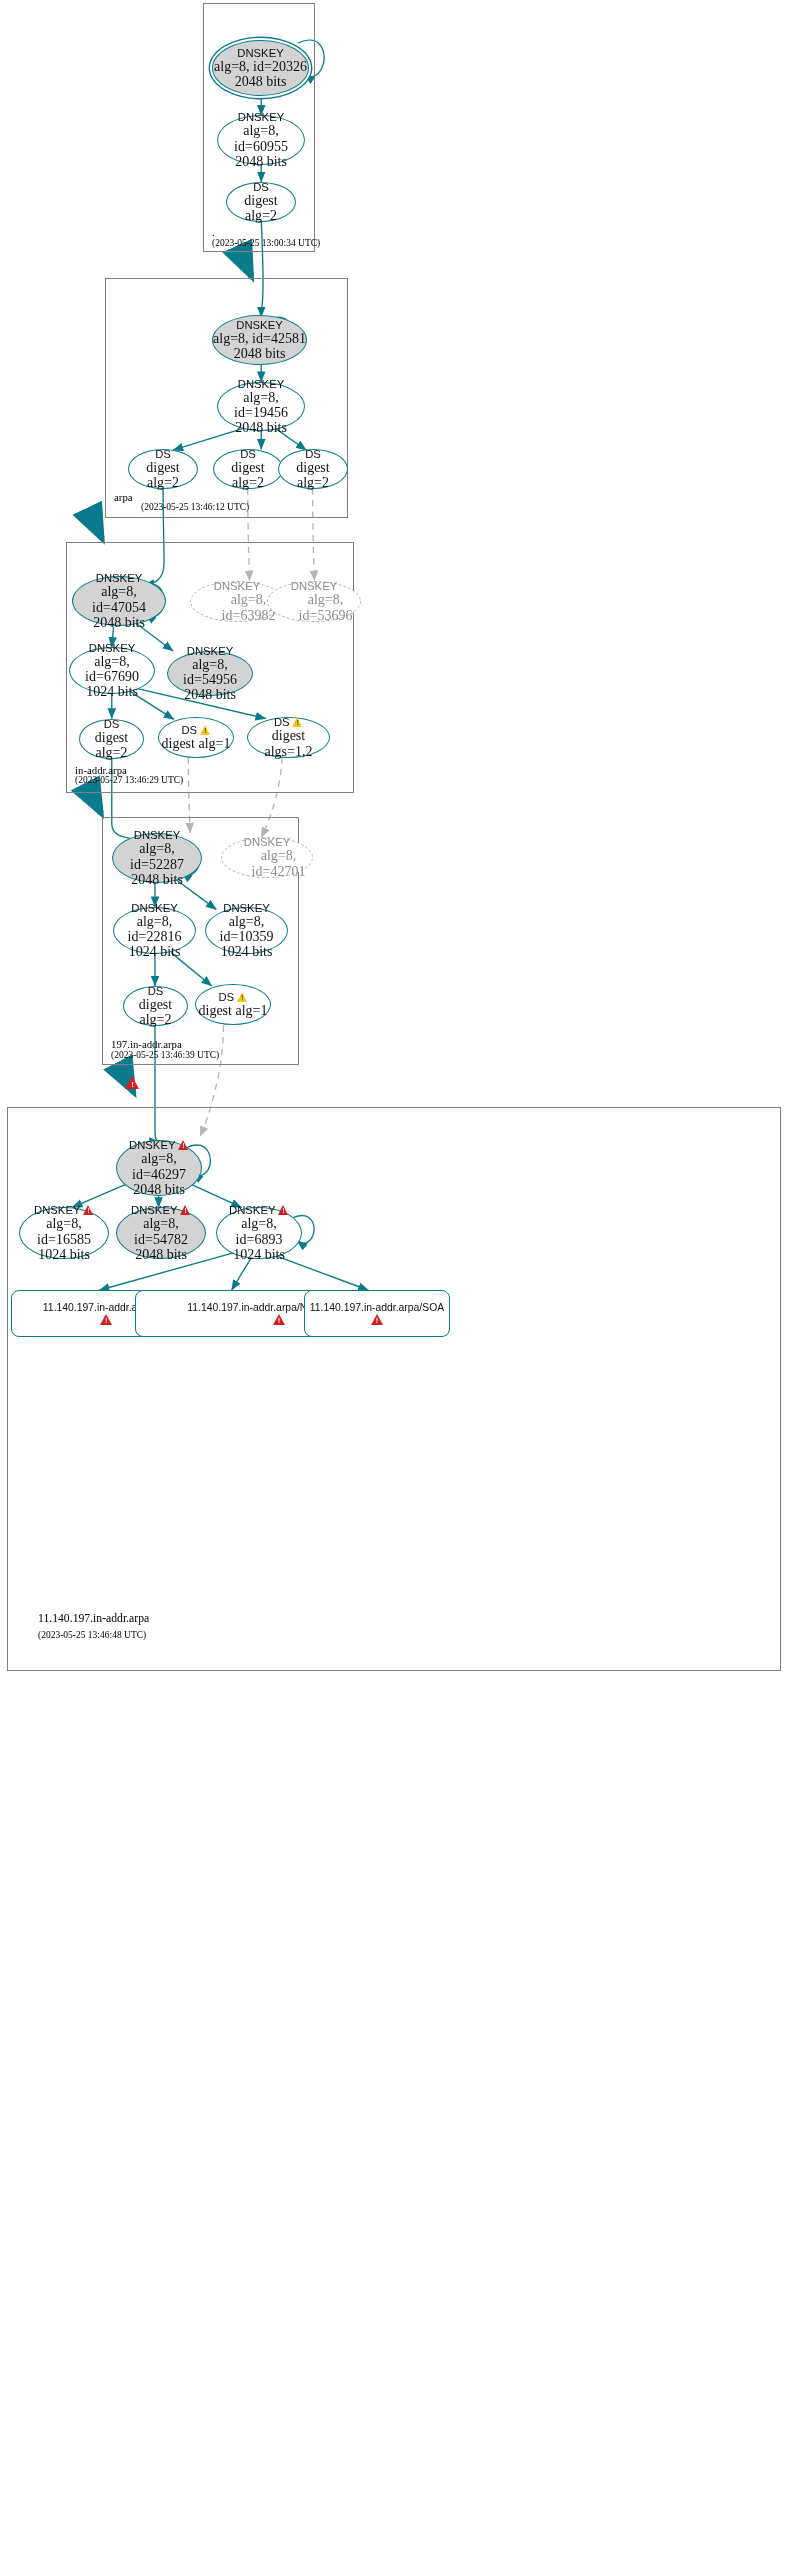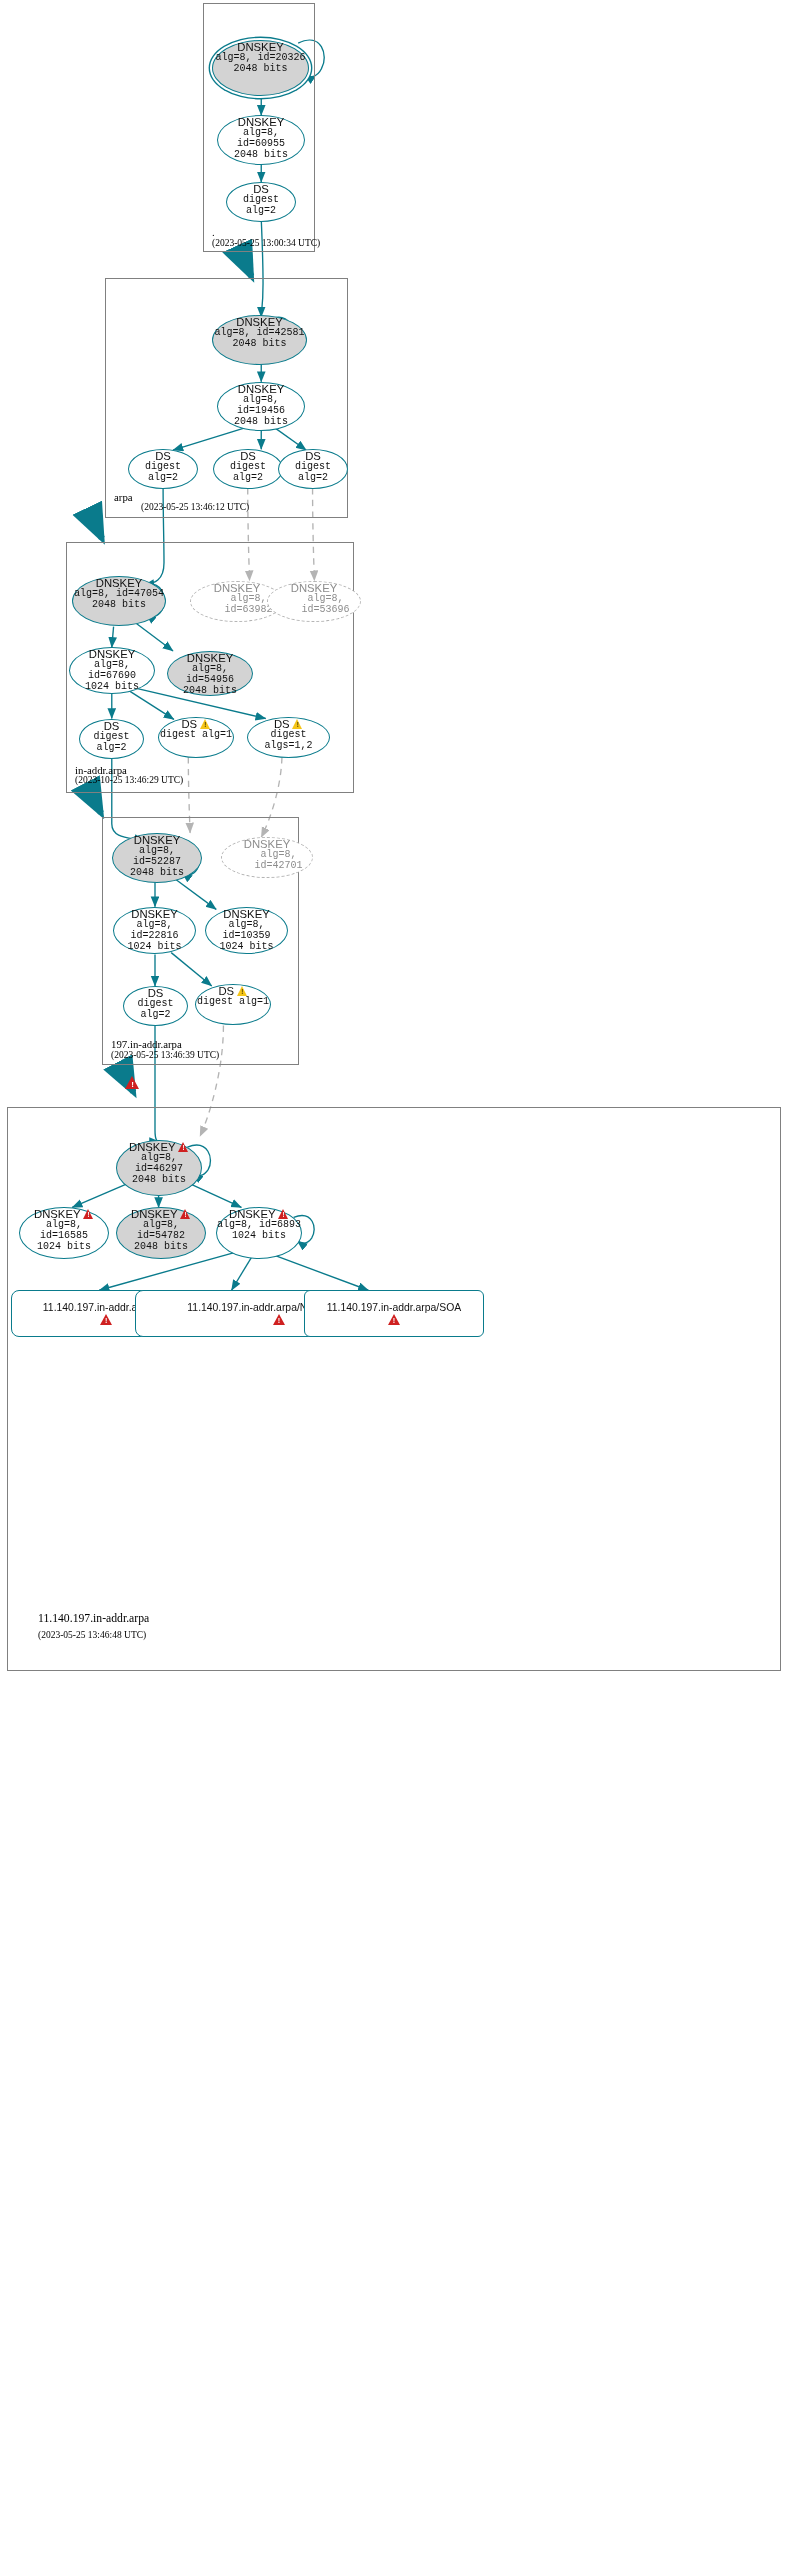--- a/index.html
+++ b/index.html
@@ -6,30 +6,30 @@
   body{font-family:"Liberation Sans", sans-serif;}
   #canvas{position:relative;width:789px;height:2576px;background:#fff;overflow:hidden;}
   svg.layer{position:absolute;left:0;top:0;width:789px;height:2576px;pointer-events:none;}
 
   .zone-box{position:absolute;box-sizing:border-box;border:0.9px solid #808080;background:transparent;}
   .zone-label{position:absolute;font-family:"Liberation Serif", serif;color:#000;white-space:nowrap;}
   .zone-name{font-size:10.8px;}
   .zone-time{font-size:9.5px;}
 
   .node{position:absolute;box-sizing:border-box;display:flex;flex-direction:column;
-        align-items:center;text-align:center;line-height:1.08;}
+        align-items:center;justify-content:center;text-align:center;line-height:1.08;}
   .ellipse{border:1.4px solid #0a7b8c;border-radius:50%;background:#ffffff;}
   .ellipse.shaded{background:#d3d3d3;}
   .ellipse.dashed{border:1.4px dashed #b4b4b4;background:#ffffff;}
   .ellipse.dbl{box-shadow:0 0 0 2px #ffffff, 0 0 0 3.4px #0a7b8c;}
 
   .n-title{font-family:"Liberation Sans", sans-serif;font-size:11.3px;color:#111;
            display:flex;align-items:center;gap:2.7px;}
   .n-title.mut{color:#8d8d8d;}
-  .n-sub{font-family:Liberation Mono, monospace;font-size:10px;color:#111;}
+  .n-sub{font-family:Liberation Serif, serif;font-size:14px;color:#111;}
   .n-sub.mut{color:#8d8d8d;margin-left:23px;}
 
   .rrset{position:absolute;box-sizing:border-box;border:1.4px solid #0a7b8c;border-radius:8px;
          background:#fff;display:flex;flex-direction:column;align-items:center;
          justify-content:center;gap:0.9px;}
   .rr-label{font-family:"Liberation Sans", sans-serif;font-size:10.4px;color:#111;white-space:nowrap;}
 
   .warn{display:inline-block;width:10.8px;height:10px;position:relative;vertical-align:middle;}
   .warn i{position:absolute;left:0;top:0;width:0;height:0;border-left:5.4px solid transparent;
           border-right:5.4px solid transparent;}
@@ -162,21 +162,21 @@
     <div class="n-title">DS</div>
     <div class="n-sub">digest alg=2</div>
   </div>
   <div class="node ellipse" style="left:278px;top:449px;width:70px;height:40px;">
     <div class="n-title">DS</div>
     <div class="n-sub">digest alg=2</div>
   </div>
 
   <div class="zone-box" style="left:66px;top:542px;width:288px;height:251px;"></div>
   <div class="zone-label zone-name" style="left:75px;top:764px;">in-addr.arpa</div>
-  <div class="zone-label zone-time" style="left:75px;top:775px;">(2023-10-25 13:46:29 UTC)</div>
+  <div class="zone-label zone-time" style="left:75px;top:775px;">(2023-05-27 13:46:29 UTC)</div>
 
   <div class="node ellipse shaded" style="left:72px;top:576px;width:94px;height:50px;">
     <div class="n-title">DNSKEY</div>
     <div class="n-sub">alg=8, id=47054</div>
     <div class="n-sub">2048 bits</div>
   </div>
   <div class="node ellipse dashed" style="left:190px;top:581px;width:94px;height:41px;">
     <div class="n-title mut">DNSKEY</div>
     <div class="n-sub mut">alg=8, id=63982</div>
   </div>
@@ -323,21 +323,21 @@
   </div>
 
   <div class="rrset" style="left:135px;top:1290px;width:288px;height:47px;">
     <div class="rr-label">11.140.197.in-addr.arpa/NSEC3PARAM</div>
     <span class="warn red" style="width:12.6px;height:11.7px;">
       <i style="border-left:6.3px solid transparent;border-right:6.3px solid transparent;border-bottom:11.7px solid #cf2020;"></i>
       <b style="top:3.6px;font-size:7.2px;">!</b>
     </span>
   </div>
 
-  <div class="rrset" style="left:304px;top:1290px;width:180px;height:47px;border-radius:6px;">
+  <div class="rrset" style="left:304px;top:1290px;width:146px;height:47px;">
     <div class="rr-label">11.140.197.in-addr.arpa/SOA</div>
     <span class="warn red" style="width:12.6px;height:11.7px;">
       <i style="border-left:6.3px solid transparent;border-right:6.3px solid transparent;border-bottom:11.7px solid #cf2020;"></i>
       <b style="top:3.6px;font-size:7.2px;">!</b>
     </span>
   </div>
 
 </div>
 
 

